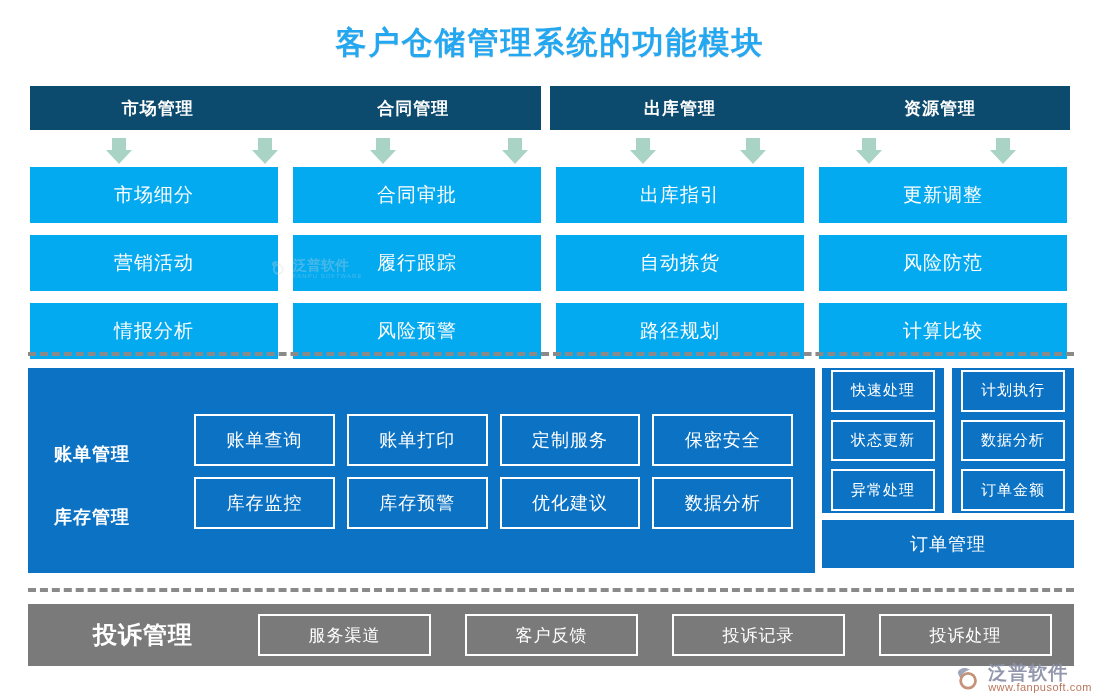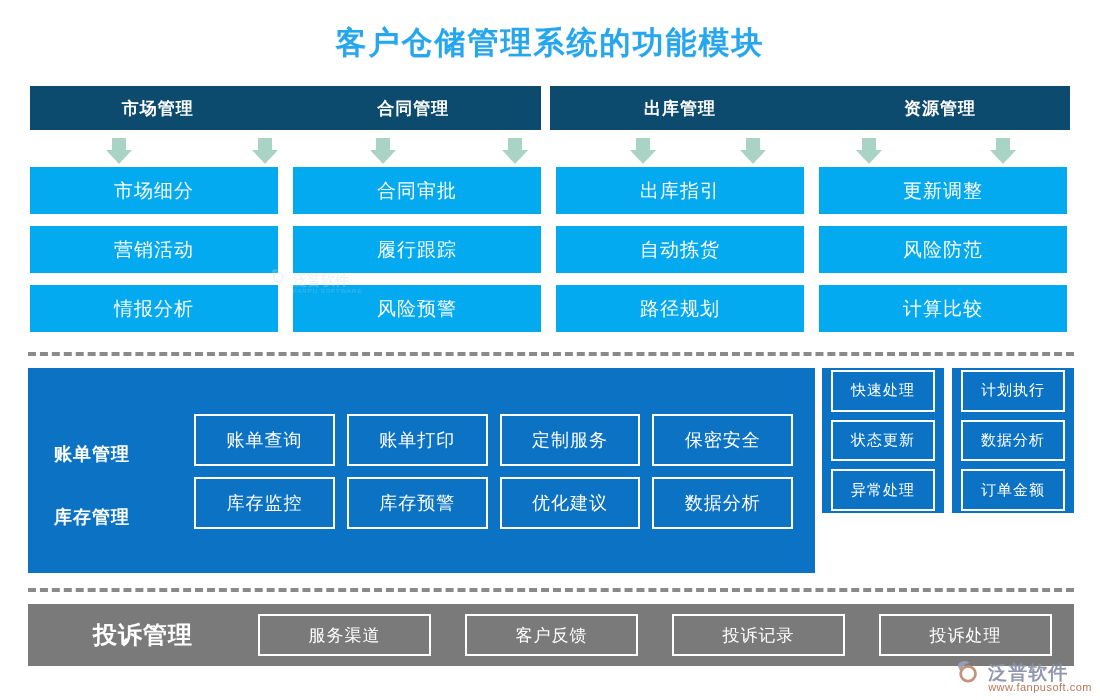--- a/index.html
+++ b/index.html
@@ -45,21 +45,21 @@
   .arrow svg{display:block;}
 
   
   .grid{position:absolute;left:30px;top:167px;width:1040px;height:165px;}
   .col{position:absolute;top:0;width:248px;}
   .col.c0{left:0;}
   .col.c1{left:263px;}
   .col.c2{left:526px;}
   .col.c3{left:789px;}
   .cy-box{
-    width:100%;height:47px;margin-bottom:12px;
+    width:100%;height:56px;margin-bottom:12px;
     background:#04AAF0;
     color:#ffffff;font-size:19px;
     display:flex;align-items:center;justify-content:center;
     letter-spacing:1px;
   }
   .cy-box:last-child{margin-bottom:0;}
 
   
   .dash{
     position:absolute;left:28px;width:1046px;height:0;
@@ -145,21 +145,21 @@
   }
   .wm-center .wm-txt{font-size:14px;font-weight:bold;color:#d8d8d8;}
   .wm-center .wm-sub{font-size:6px;color:#d8d8d8;letter-spacing:1px;}
 
   .logo{
     position:absolute;right:8px;bottom:6px;
     display:flex;align-items:center;gap:6px;
     opacity:0.92;
   }
   .logo-mark{width:26px;height:26px;flex:0 0 26px;}
-  .logo-text{display:flex;flex-direction:column;line-height:1.05;margin-top:15px;}
+  .logo-text{display:flex;flex-direction:column;line-height:1.05;}
   .logo-name{font-size:19px;font-weight:bold;color:#8a8fa6;letter-spacing:1px;}
   .logo-url{font-size:11px;color:#b46a4e;letter-spacing:0.5px;}
 </style>
 </head>
 <body>
 
 <div class="page">
 
   <div class="title">客户仓储管理系统的功能模块</div>
 
@@ -280,20 +280,21 @@
           <div class="mr-box">快速处理</div>
           <div class="mr-box">状态更新</div>
           <div class="mr-box">异常处理</div>
         </div>
         <div class="mr-col">
           <div class="mr-box">计划执行</div>
           <div class="mr-box">数据分析</div>
           <div class="mr-box">订单金额</div>
         </div>
       </div>
+      <div class="mr-bottom">订单管理</div>
     </div>
 
   </div>
 
   <div class="dash dash-2"></div>
 
   <div class="bottom">
     <div class="bt-label">投诉管理</div>
     <div class="bt-box">服务渠道</div>
     <div class="bt-box">客户反馈</div>

